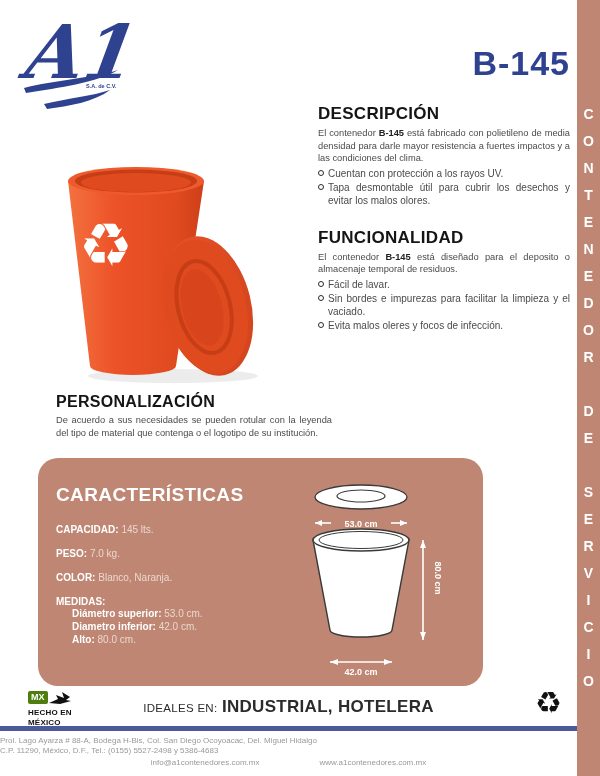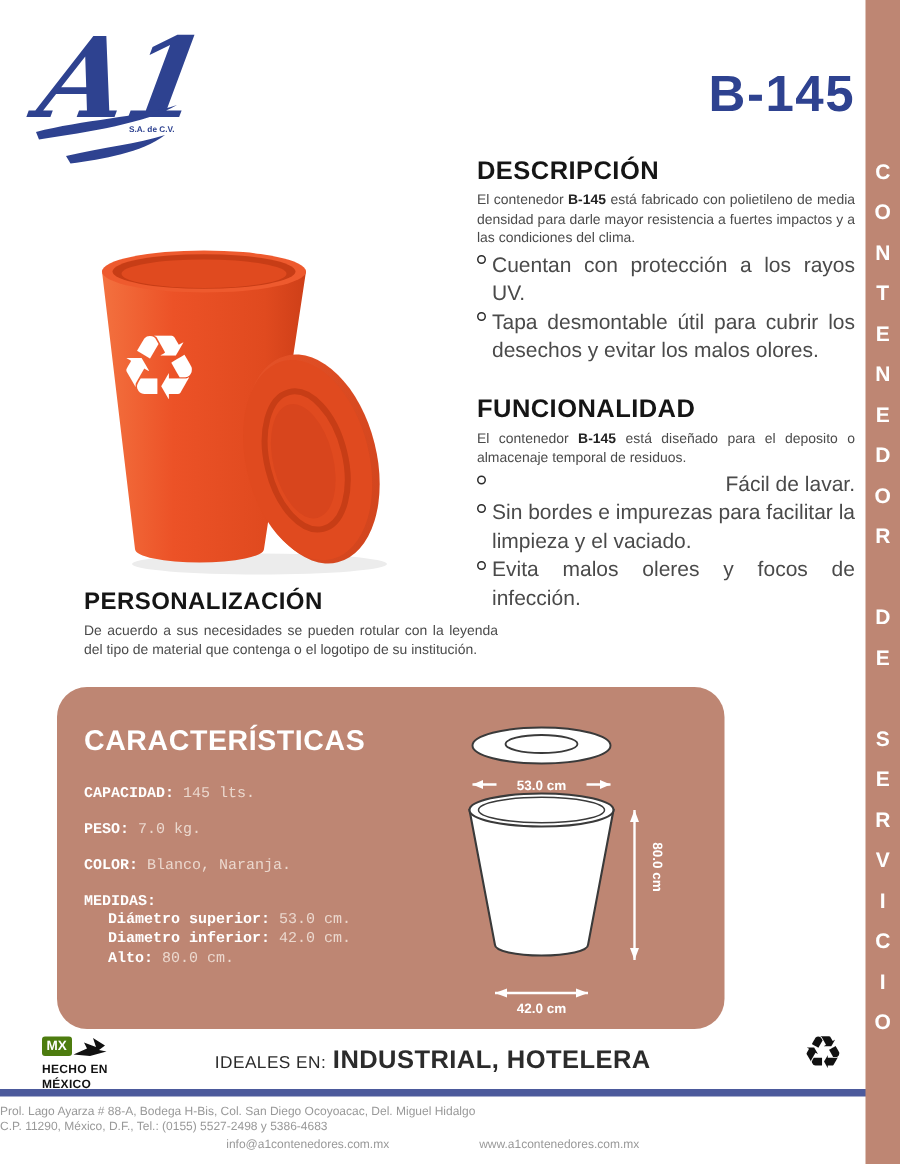--- a/index.html
+++ b/index.html
@@ -29,34 +29,34 @@
   .photo .recycle-glyph{font-family:"DejaVu Sans",sans-serif;}
   
   .col-right{position:absolute;left:318px;top:104px;width:252px;}
   h2.sec{
     margin:0 0 3px 0;font-size:17px;font-weight:700;color:#151515;letter-spacing:.3px;
   }
   .sec-block{margin-bottom:20px;}
   .body-p{margin:0 0 2px 0;font-size:9.3px;line-height:1.36;text-align:justify;color:#4a4a4a;}
   .body-p b{color:#222;}
   ul.blist{list-style:none;margin:0;padding:0;}
-  ul.blist li{display:flex;font-size:14px;line-height:1.36;color:#4a4a4a;text-align:justify;justify-content:space-between;}
+  ul.blist li{display:flex;font-size:10px;line-height:1.36;color:#4a4a4a;text-align:justify;}
   .bullet{flex:none;width:4px;height:4px;border:1.7px solid #2c2c2c;border-radius:50%;
     display:inline-block;margin:3.5px 4px 0 0;}
   
   .col-left{position:absolute;left:56px;top:393px;width:276px;}
   .col-left h2.sec{font-size:16px;}
   
   .feat-box{
     position:absolute;left:38px;top:458px;width:445px;height:228px;background:#BE8673;
     border-radius:20px;z-index:2;
   }
   .feat-title{margin:26px 0 18px 18px;font-size:19px;font-weight:700;color:#fff;letter-spacing:.4px;}
   .feat-list{margin-left:18px;font-size:10px;}
-  .feat-item{margin-bottom:13px;font-family:Liberation Mono, monospace;}
+  .feat-item{margin-bottom:13px;}
   .feat-item .lbl{font-weight:700;color:#fff;}
   .feat-item .val{color:#EBD8CE;}
   .medidas-sub{margin-left:16px;line-height:1.32;}
   .medidas-sub .lbl{font-weight:700;color:#fff;}
   .medidas-sub .val{color:#EBD8CE;}
   .diagram{position:absolute;right:8px;top:14px;width:180px;height:206px;}
   .diagram text{font-family:"Liberation Sans",sans-serif;font-weight:700;font-size:9px;fill:#fff;}
   
   .made-in{position:absolute;left:28px;top:691px;width:70px;color:#111;line-height:1;}
   .mx-row{display:flex;align-items:flex-start;}

